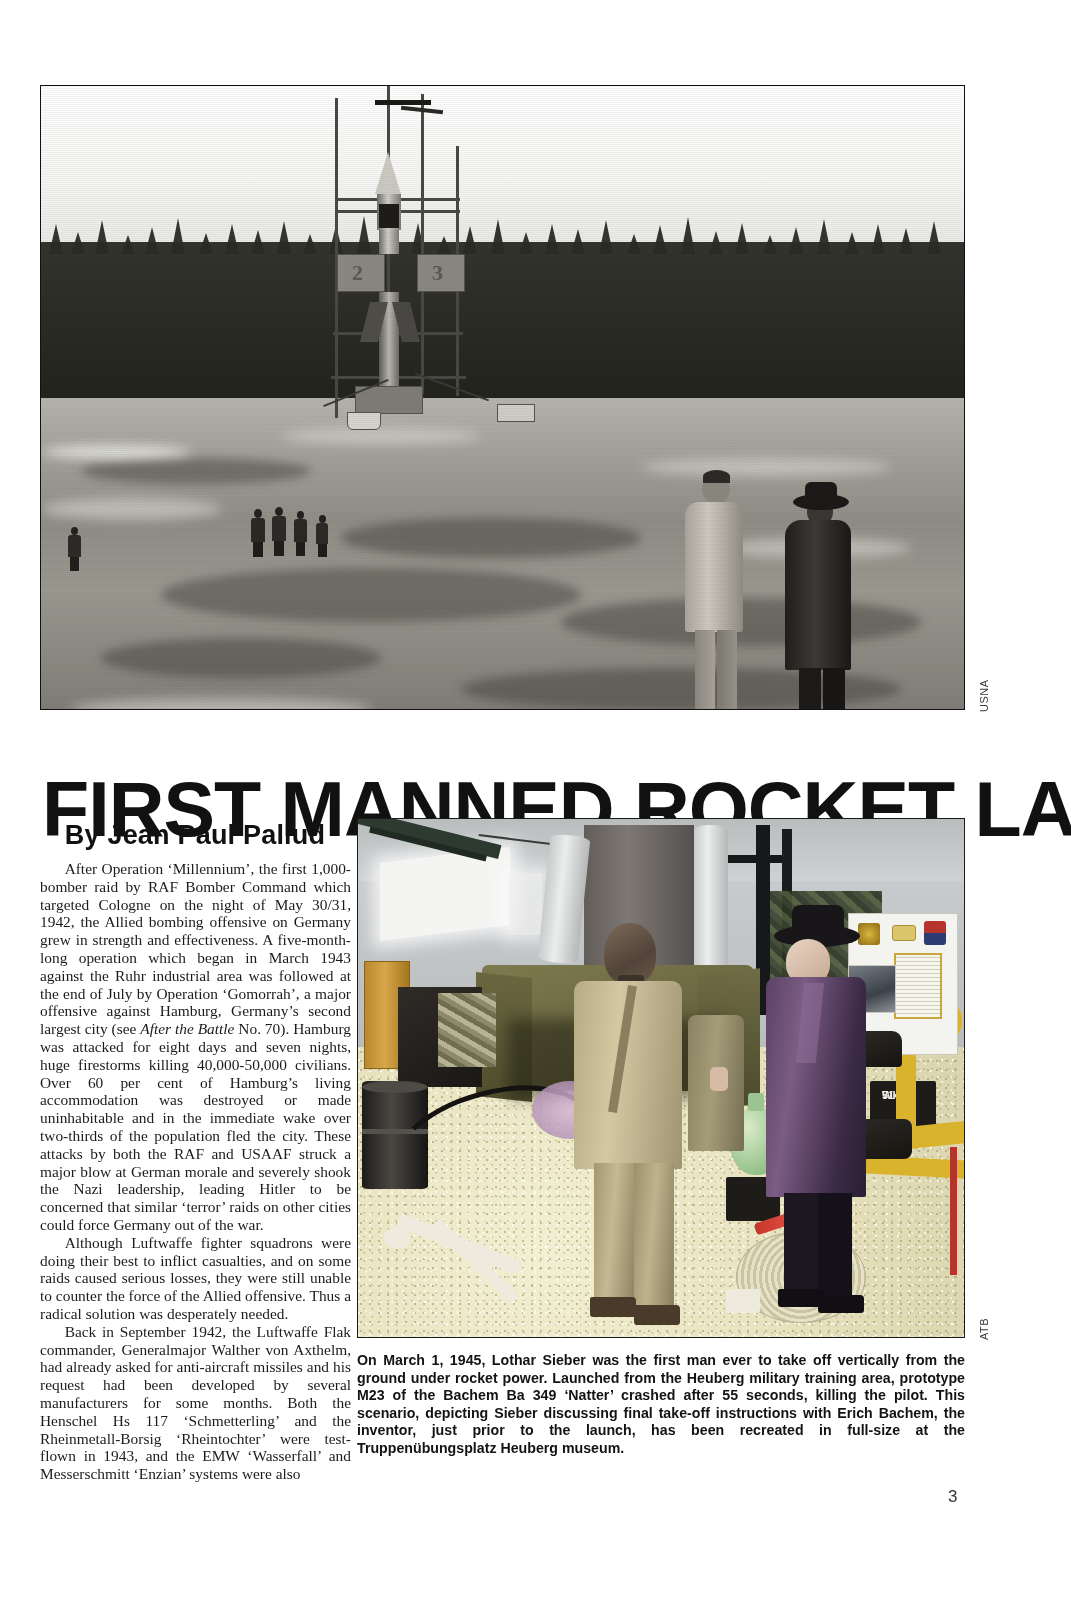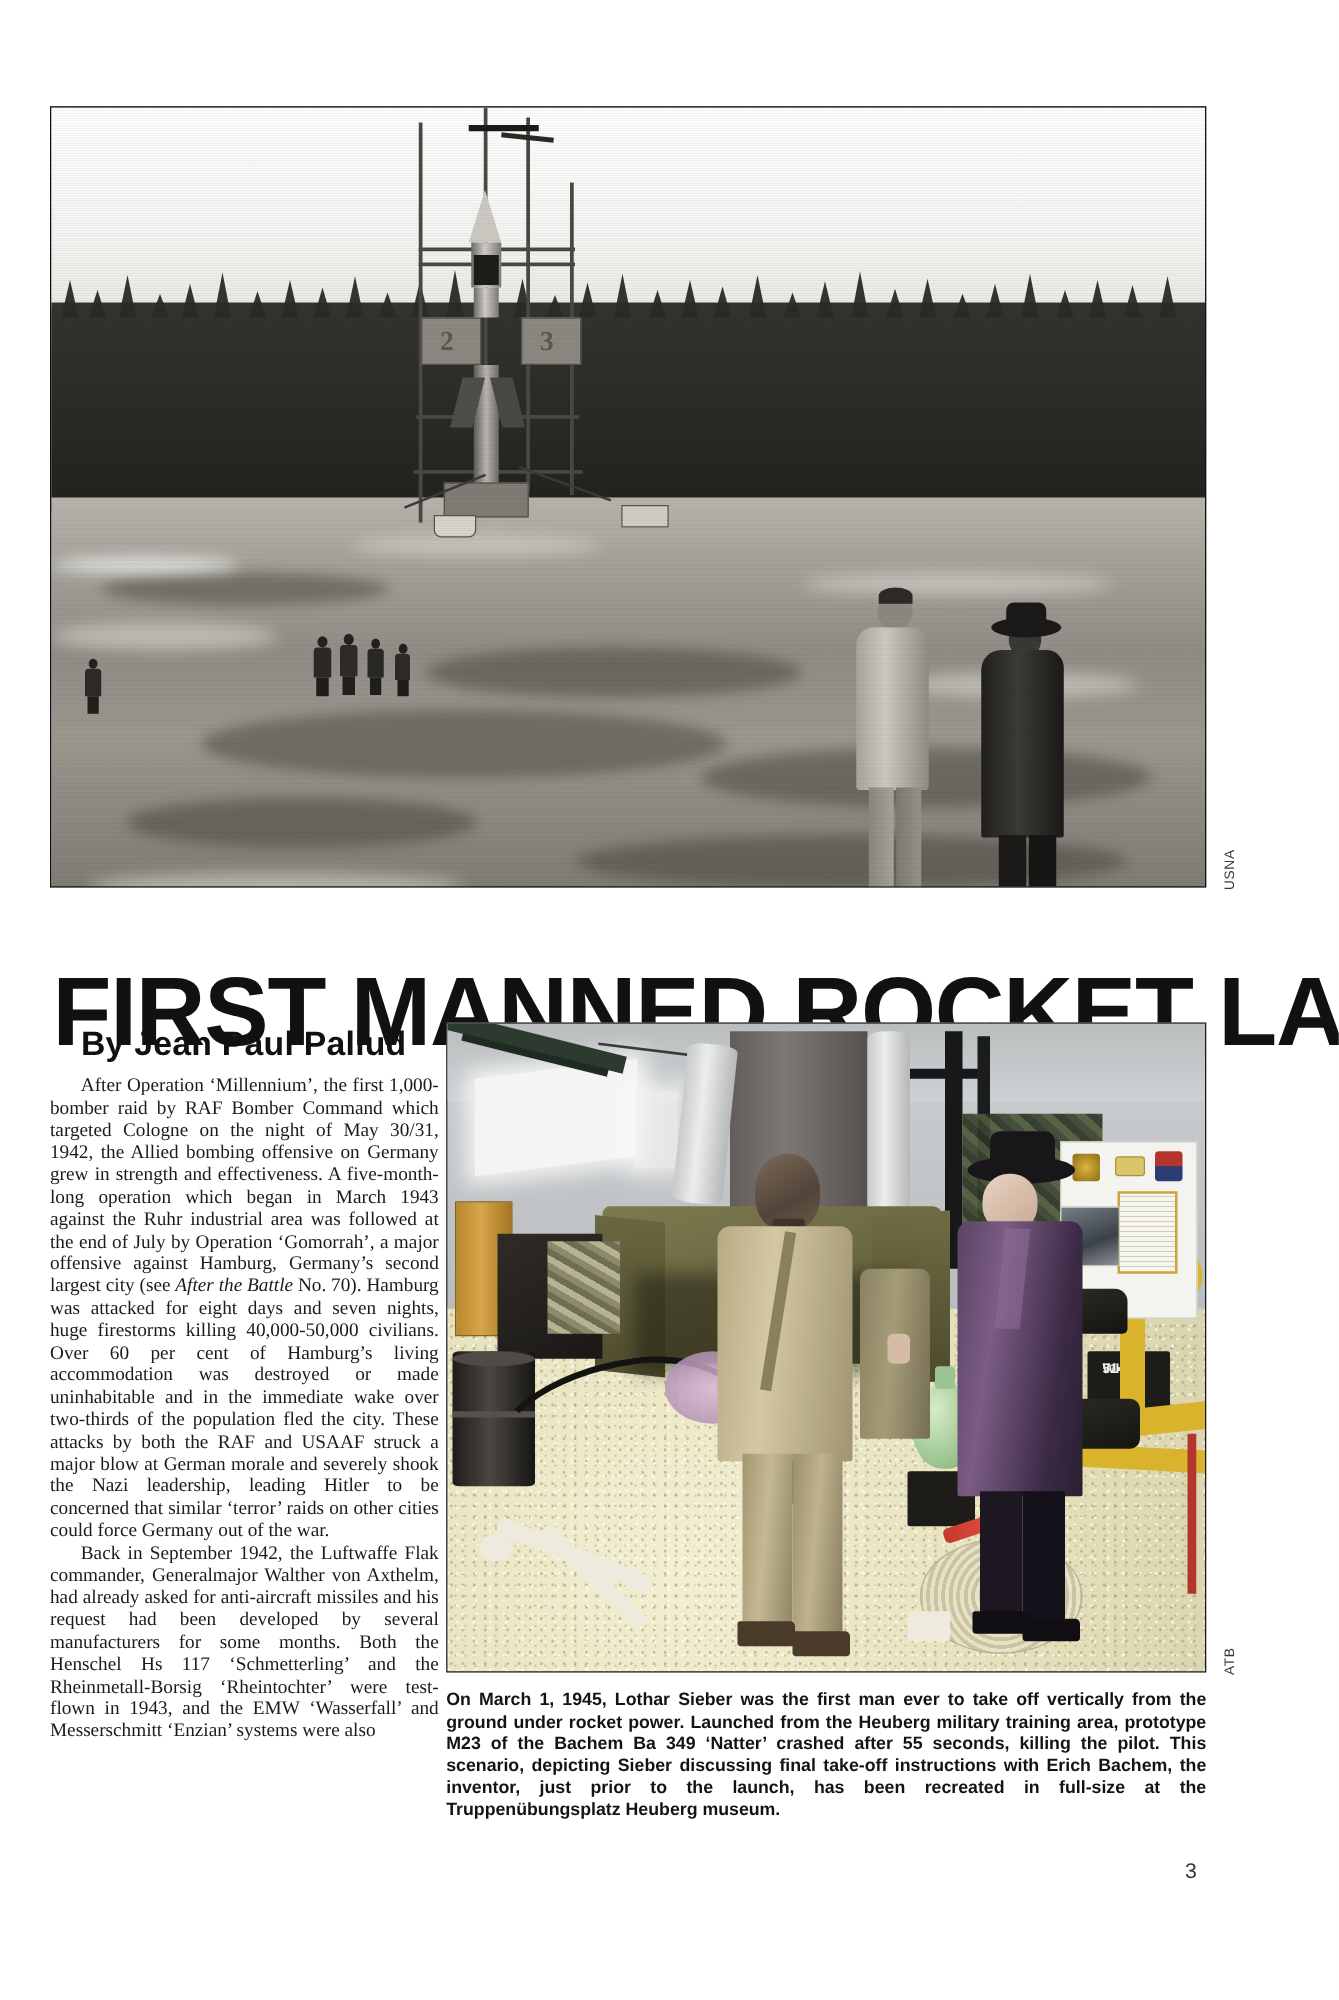--- a/index.html
+++ b/index.html
@@ -423,20 +423,21 @@
     <div class="tp-grain"></div>
   </div>
   <div class="credit-rot" style="left:978px;top:712px;">USNA</div>
 
   <h1 id="headline">FIRST MANNED ROCKET LAUNCH</h1>
 
   <div id="byline">By Jean Paul Pallud</div>
 
   <div id="body-col">
     <p>After Operation ‘Millennium’, the first 1,000-bomber raid by RAF Bomber Command which targeted Cologne on the night of May 30/31, 1942, the Allied bombing offensive on Germany grew in strength and effectiveness. A five-month-long operation which began in March 1943 against the Ruhr industrial area was followed at the end of July by Operation ‘Gomorrah’, a major offensive against Hamburg, Germany’s second largest city (see <i>After the Battle</i> No. 70). Hamburg was attacked for eight days and seven nights, huge firestorms killing 40,000-50,000 civilians. Over 60 per cent of Hamburg’s living accommodation was destroyed or made uninhabitable and in the immediate wake over two-thirds of the population fled the city. These attacks by both the RAF and USAAF struck a major blow at German morale and severely shook the Nazi leadership, leading Hitler to be concerned that similar ‘terror’ raids on other cities could force Germany out of the war.</p>
+    <p>Although Luftwaffe fighter squadrons were doing their best to inflict casualties, and on some raids caused serious losses, they were still unable to counter the force of the Allied offensive. Thus a radical solution was desperately needed.</p>
     <p>Back in September 1942, the Luftwaffe Flak commander, Generalmajor Walther von Axthelm, had already asked for anti-aircraft missiles and his request had been developed by several manufacturers for some months. Both the Henschel Hs 117 ‘Schmetterling’ and the Rheinmetall-Borsig ‘Rheintochter’ were test-flown in 1943, and the EMW ‘Wasserfall’ and Messerschmitt ‘Enzian’ systems were also</p>
   </div>
 
   <div id="bot-photo">
     <div class="bp-wall"></div>
     <div class="bp-ceiling"></div>
 
     <div class="bp-window" style="left:22px;top:36px;width:130px;height:78px;transform:skewY(-7deg);"></div>
     <div class="bp-window" style="left:150px;top:54px;width:34px;height:62px;opacity:.7;"></div>
 

